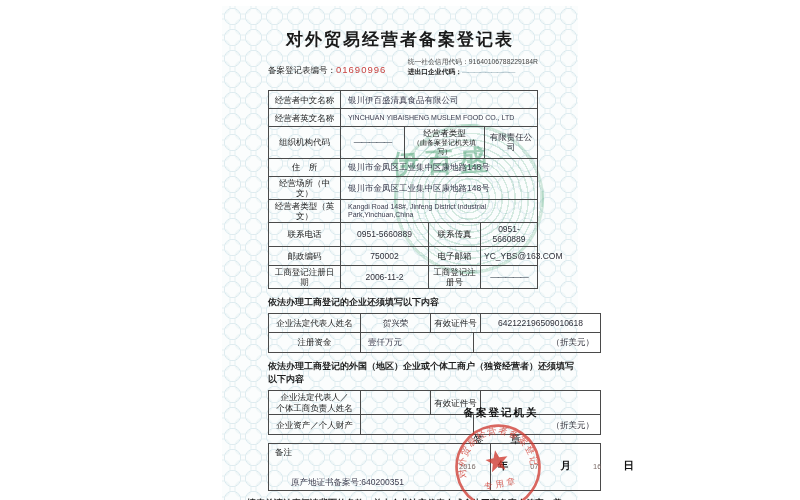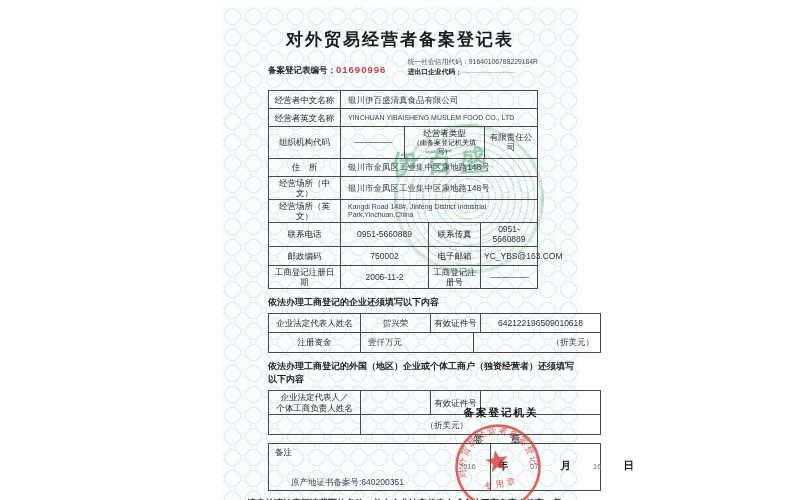--- a/index.html
+++ b/index.html
@@ -16,21 +16,21 @@
   .layer { position:relative; z-index:2; }
   
   .rosette { position:absolute; left:172px; top:118px; width:150px; height:150px; border-radius:50%;
     background:repeating-radial-gradient(circle at 50% 50%, rgba(62,158,110,0.20) 0 1.4px, rgba(0,0,0,0) 1.4px 6.5px);
     border:2px solid rgba(62,158,110,0.22); z-index:1; }
   .wmtext { position:absolute; left:170px; top:138px; z-index:1; font-size:27px; font-weight:bold;
     letter-spacing:7px; color:rgba(55,150,100,0.45); transform:rotate(-3deg); }
   
   .title { margin-top:22px; text-align:center; font-size:17px; font-weight:bold; letter-spacing:2px; color:#1a1a1a; }
   .meta { display:flex; justify-content:space-between; align-items:flex-end; margin:6px 40px 0 46px; }
-  .formno { font-size:8.5px; font-weight:bold; color:#222; }
+  .formno { font-size:8.5px; font-weight:normal; color:#222; }
   .formno .num { color:#c8413f; font-size:9.5px; letter-spacing:1px; }
   .codes { font-size:6.8px; line-height:1.5; color:#444; text-align:left; }
   .codes .b { font-weight:bold; color:#222; }
   .codes .blank { color:#9ab0ba; letter-spacing:-1px; }
   
   .tbl { margin-left:46px; border:1px solid #4a4a4a; background:transparent; }
   .w1 { width:270px; margin-top:13px; }
   .w2 { width:333px; }
   .row { display:grid; border-bottom:1px solid #4a4a4a; }
   .row:last-child { border-bottom:none; }
@@ -109,21 +109,21 @@
       </div>
       <div class="row g2 h18">
         <div class="cell lab">住　所</div>
         <div class="cell val">银川市金凤区工业集中区康地路148号</div>
       </div>
       <div class="row g2 h19">
         <div class="cell lab">经营场所（中文）</div>
         <div class="cell val">银川市金凤区工业集中区康地路148号</div>
       </div>
       <div class="row g2 h18">
-        <div class="cell lab">经营场所（英文）</div>
+        <div class="cell lab">经营者类型（英文）</div>
         <div class="cell val en">Kangdi Road 148#, Jinfeng District Industrial Park,Yinchuan,China</div>
       </div>
       <div class="row g4 h18">
         <div class="cell lab">联系电话</div>
         <div class="cell">0951-5660889</div>
         <div class="cell lab">联系传真</div>
         <div class="cell">0951-5660889</div>
       </div>
       <div class="row g4 h19">
         <div class="cell lab">邮政编码</div>
@@ -161,20 +161,21 @@
           <span class="stack">
             <span>企业法定代表人／</span>
             <span>个体工商负责人姓名</span>
           </span>
         </div>
         <div class="cell"></div>
         <div class="cell lab">有效证件号</div>
         <div class="cell"></div>
       </div>
       <div class="row s3 h19">
+        <div class="cell lab">企业资产／个人财产</div>
         <div class="cell val"></div>
         <div class="cell endcell">（折美元）</div>
       </div>
     </div>
 
     <div class="tbl w2" style="margin-top:8px;">
       <div class="row rk h38">
         <div class="cell rk-left">
           <span class="rk-label">备注</span>
           <span class="rk-content">原产地证书备案号:640200351</span>

